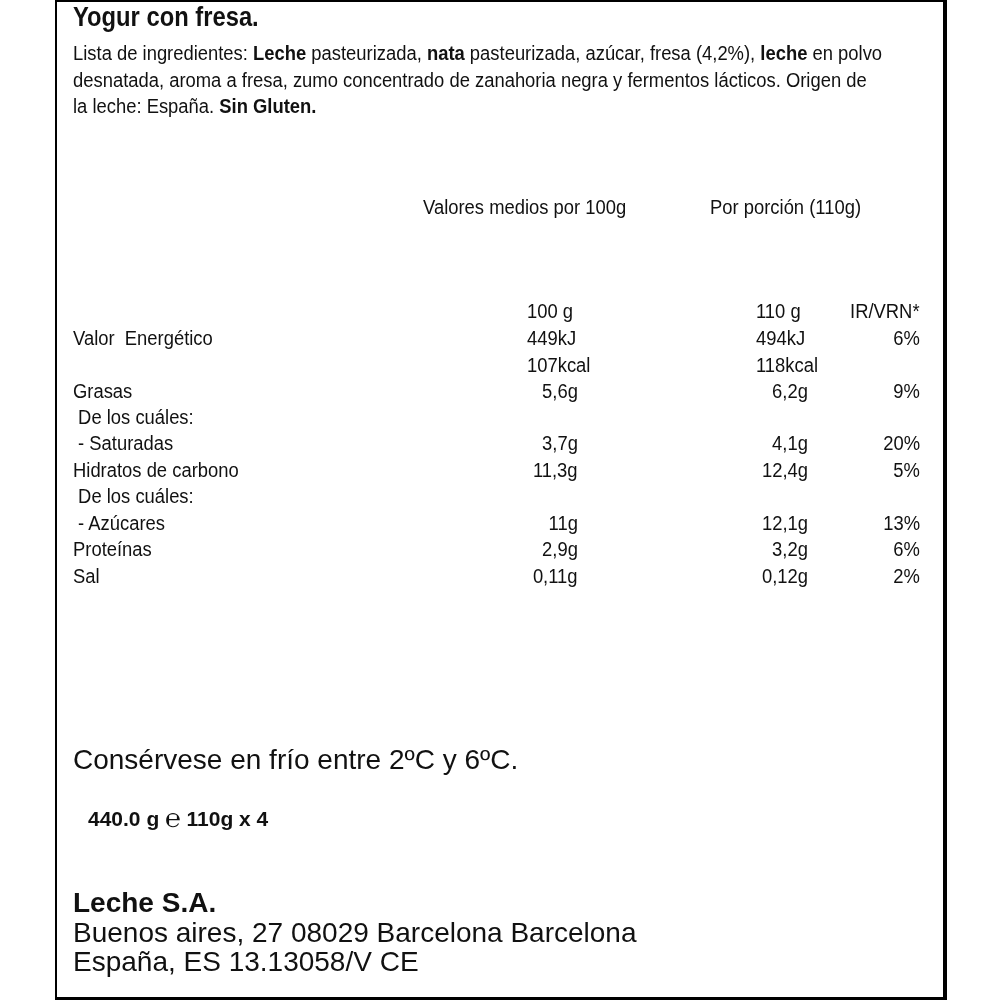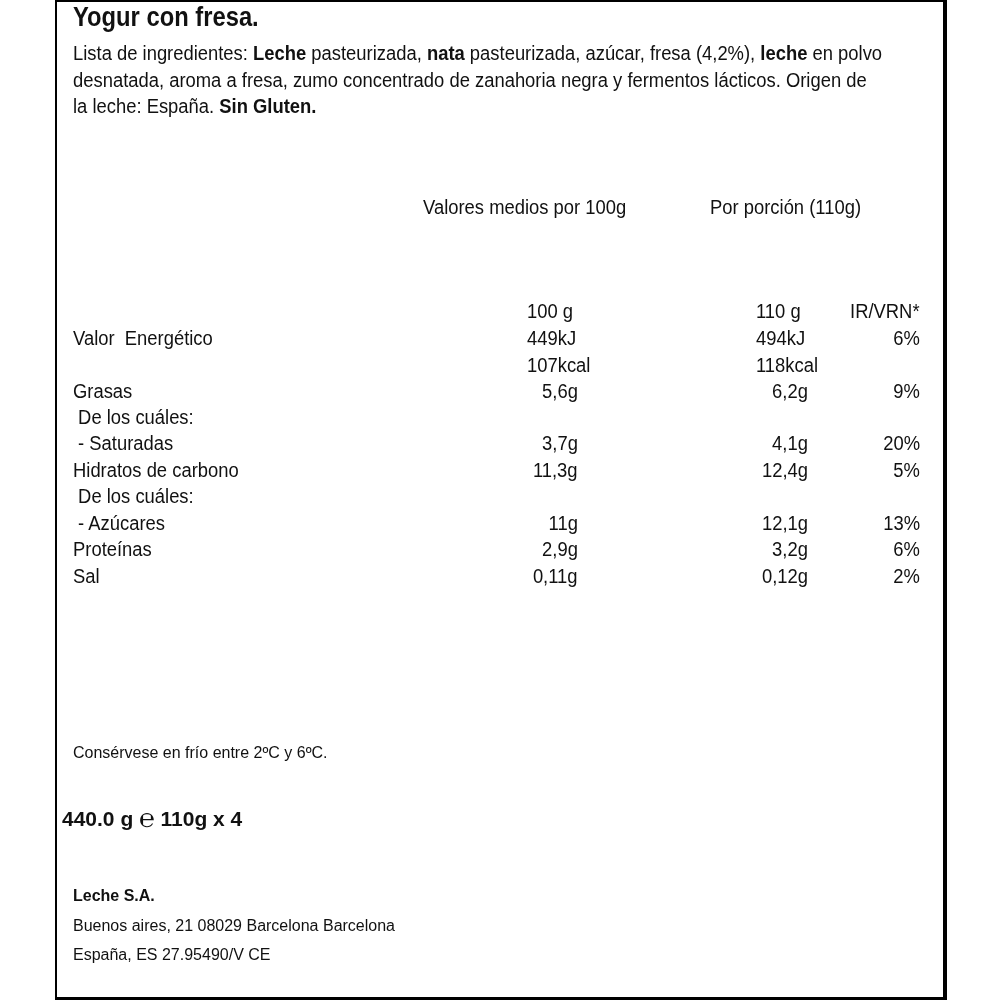--- a/index.html
+++ b/index.html
@@ -9,21 +9,21 @@
     border-left:2px solid #000; border-top:2px solid #000;
     border-right:4px solid #000; border-bottom:4px solid #000; box-sizing:content-box; }
   .abs { position:absolute; white-space:nowrap; }
   .title { left:73px; top:2px; font-size:27px; font-weight:bold; transform:scaleX(0.88); transform-origin:left top; }
   .ingredients { left:73px; top:40px; font-size:20px; line-height:26.5px; white-space:normal; width:880px; transform:scaleX(0.92); transform-origin:left top; }
   .ingredients b { font-weight:bold; }
   .hdr { font-size:20px; top:196px; transform:scaleX(0.92); transform-origin:left top; }
   .nt { font-size:20px; transform:scaleX(0.92); transform-origin:left top; }
   .r { text-align:right; transform-origin:right top; }
   .bold { font-weight:bold; }
-  .foot { font-size:16px; }
+  .foot { font-size:28px; }
 </style>
 </head>
 <body>
 
 <div class="label-box"></div>
 
 <div class="abs title">Yogur con fresa.</div>
 
 <div class="abs ingredients">
   <span>Lista de ingredientes: </span><b>Leche</b><span> pasteurizada, </span><b>nata</b><span> pasteurizada, azúcar, fresa (4,2%), </span><b>leche</b><span> en polvo desnatada, aroma a fresa, zumo concentrado de zanahoria negra y fermentos lácticos. Origen de la leche: España. </span><b>Sin Gluten.</b>
@@ -72,21 +72,21 @@
     <div class="abs nt r" style="right:192px; top:538px;">3,2g</div>
     <div class="abs nt r" style="right:80px; top:538px;">6%</div>
     <div class="abs nt " style="left:73px; top:565px; white-space:pre;">Sal</div>
     <div class="abs nt r" style="right:422px; top:565px;">0,11g</div>
     <div class="abs nt r" style="right:192px; top:565px;">0,12g</div>
     <div class="abs nt r" style="right:80px; top:565px;">2%</div>
   </div>
 
 <div class="abs foot" style="left:73px; top:744px;">Consérvese en frío entre 2ºC y 6ºC.</div>
 
-<div class="abs foot bold" style="left:62px; top:802px; font-size:21px;">
+<div class="abs foot bold" style="left:88px; top:802px; font-size:21px;">
   <span>440.0 g</span>
   <span style="font-weight:normal; font-family:'DejaVu Serif', serif; font-size:26px; position:relative; top:1px;">℮</span>
   <span>110g x 4</span>
 </div>
 
 <div class="abs foot bold" style="left:73px; top:887px;">Leche S.A.</div>
-<div class="abs foot" style="left:73px; top:917px;">Buenos aires, 21 08029 Barcelona Barcelona</div>
-<div class="abs foot" style="left:73px; top:946px;">España,  ES 27.95490/V CE</div>
+<div class="abs foot" style="left:73px; top:917px;">Buenos aires, 27 08029 Barcelona Barcelona</div>
+<div class="abs foot" style="left:73px; top:946px;">España,  ES 13.13058/V CE</div>
 
 </body></html>

